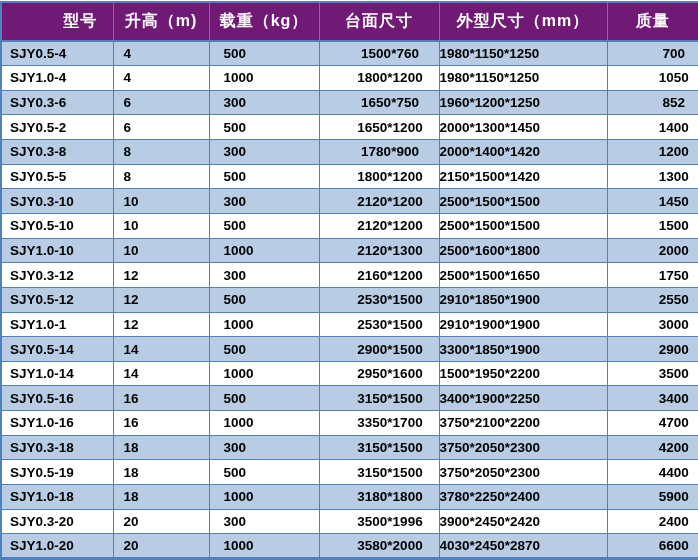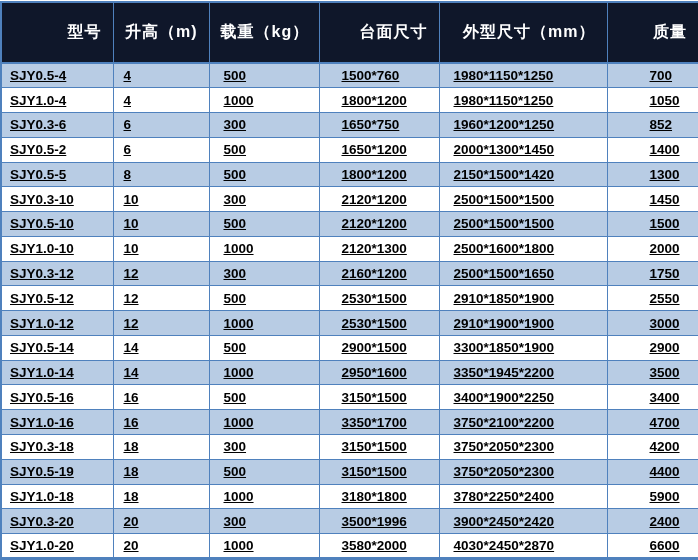--- a/index.html
+++ b/index.html
@@ -22,44 +22,44 @@
     border: 2px solid #4f81bd;
     border-bottom-width: 3px;
   }
   .spec th, .spec td {
     border: 1px solid #4f81bd;
     white-space: nowrap;
     overflow: hidden;
     font-weight: bold;
   }
   .spec thead th {
-    background: #0f172a;
+    background: #701a75;
     color: #ffffff;
     font-size: 16px;
     height: 37px;
-    text-align: right;
-    padding: 11px;
+    text-align: center;
+    padding: 0;
     border-bottom-width: 2px;
     letter-spacing: 1px;
   }
   .spec thead th:first-child { padding-left: 46px; }
-  .spec tbody tr { height: 22px; text-decoration: underline; }
+  .spec tbody tr { height: 22px; }
   .spec tbody tr:nth-child(odd)  { background: #b8cce4; }
   .spec tbody tr:nth-child(even) { background: #ffffff; }
   .spec td {
     color: #000000;
     font-size: 13.5px;
     text-align: left;
     padding: 0 0 0 8px;
   }
   .spec td:nth-child(2) { padding-left: 10px; }
   .spec td:nth-child(3) { padding-left: 14px; }
-  .spec td:nth-child(4) { padding-left: 22px; }
-  .spec td:nth-child(5) { padding-left: 14px; }
-  .spec td:nth-child(6) { padding-left: 42px; }
+  .spec td:nth-child(4) { padding-left: 22px; text-align: center; }
+  .spec td:nth-child(5) { padding-left: 0; }
+  .spec td:nth-child(6) { padding-left: 42px; text-align: center; }
 </style>
 </head>
 <body>
 
 <table class="spec">
   <colgroup>
     <col style="width:112px">
     <col style="width:96px">
     <col style="width:110px">
     <col style="width:120px">
@@ -103,20 +103,28 @@
       </tr>
       <tr>
         <td>SJY0.5-2</td>
         <td>6</td>
         <td>500</td>
         <td>1650*1200</td>
         <td>2000*1300*1450</td>
         <td>1400</td>
       </tr>
       <tr>
+        <td>SJY0.3-8</td>
+        <td>8</td>
+        <td>300</td>
+        <td>1780*900</td>
+        <td>2000*1400*1420</td>
+        <td>1200</td>
+      </tr>
+      <tr>
         <td>SJY0.5-5</td>
         <td>8</td>
         <td>500</td>
         <td>1800*1200</td>
         <td>2150*1500*1420</td>
         <td>1300</td>
       </tr>
       <tr>
         <td>SJY0.3-10</td>
         <td>10</td>
@@ -151,41 +159,41 @@
       </tr>
       <tr>
         <td>SJY0.5-12</td>
         <td>12</td>
         <td>500</td>
         <td>2530*1500</td>
         <td>2910*1850*1900</td>
         <td>2550</td>
       </tr>
       <tr>
-        <td>SJY1.0-12</td>
+        <td>SJY1.0-1</td>
         <td>12</td>
         <td>1000</td>
         <td>2530*1500</td>
         <td>2910*1900*1900</td>
         <td>3000</td>
       </tr>
       <tr>
         <td>SJY0.5-14</td>
         <td>14</td>
         <td>500</td>
         <td>2900*1500</td>
         <td>3300*1850*1900</td>
         <td>2900</td>
       </tr>
       <tr>
         <td>SJY1.0-14</td>
         <td>14</td>
         <td>1000</td>
         <td>2950*1600</td>
-        <td>3350*1945*2200</td>
+        <td>1500*1950*2200</td>
         <td>3500</td>
       </tr>
       <tr>
         <td>SJY0.5-16</td>
         <td>16</td>
         <td>500</td>
         <td>3150*1500</td>
         <td>3400*1900*2250</td>
         <td>3400</td>
       </tr>

